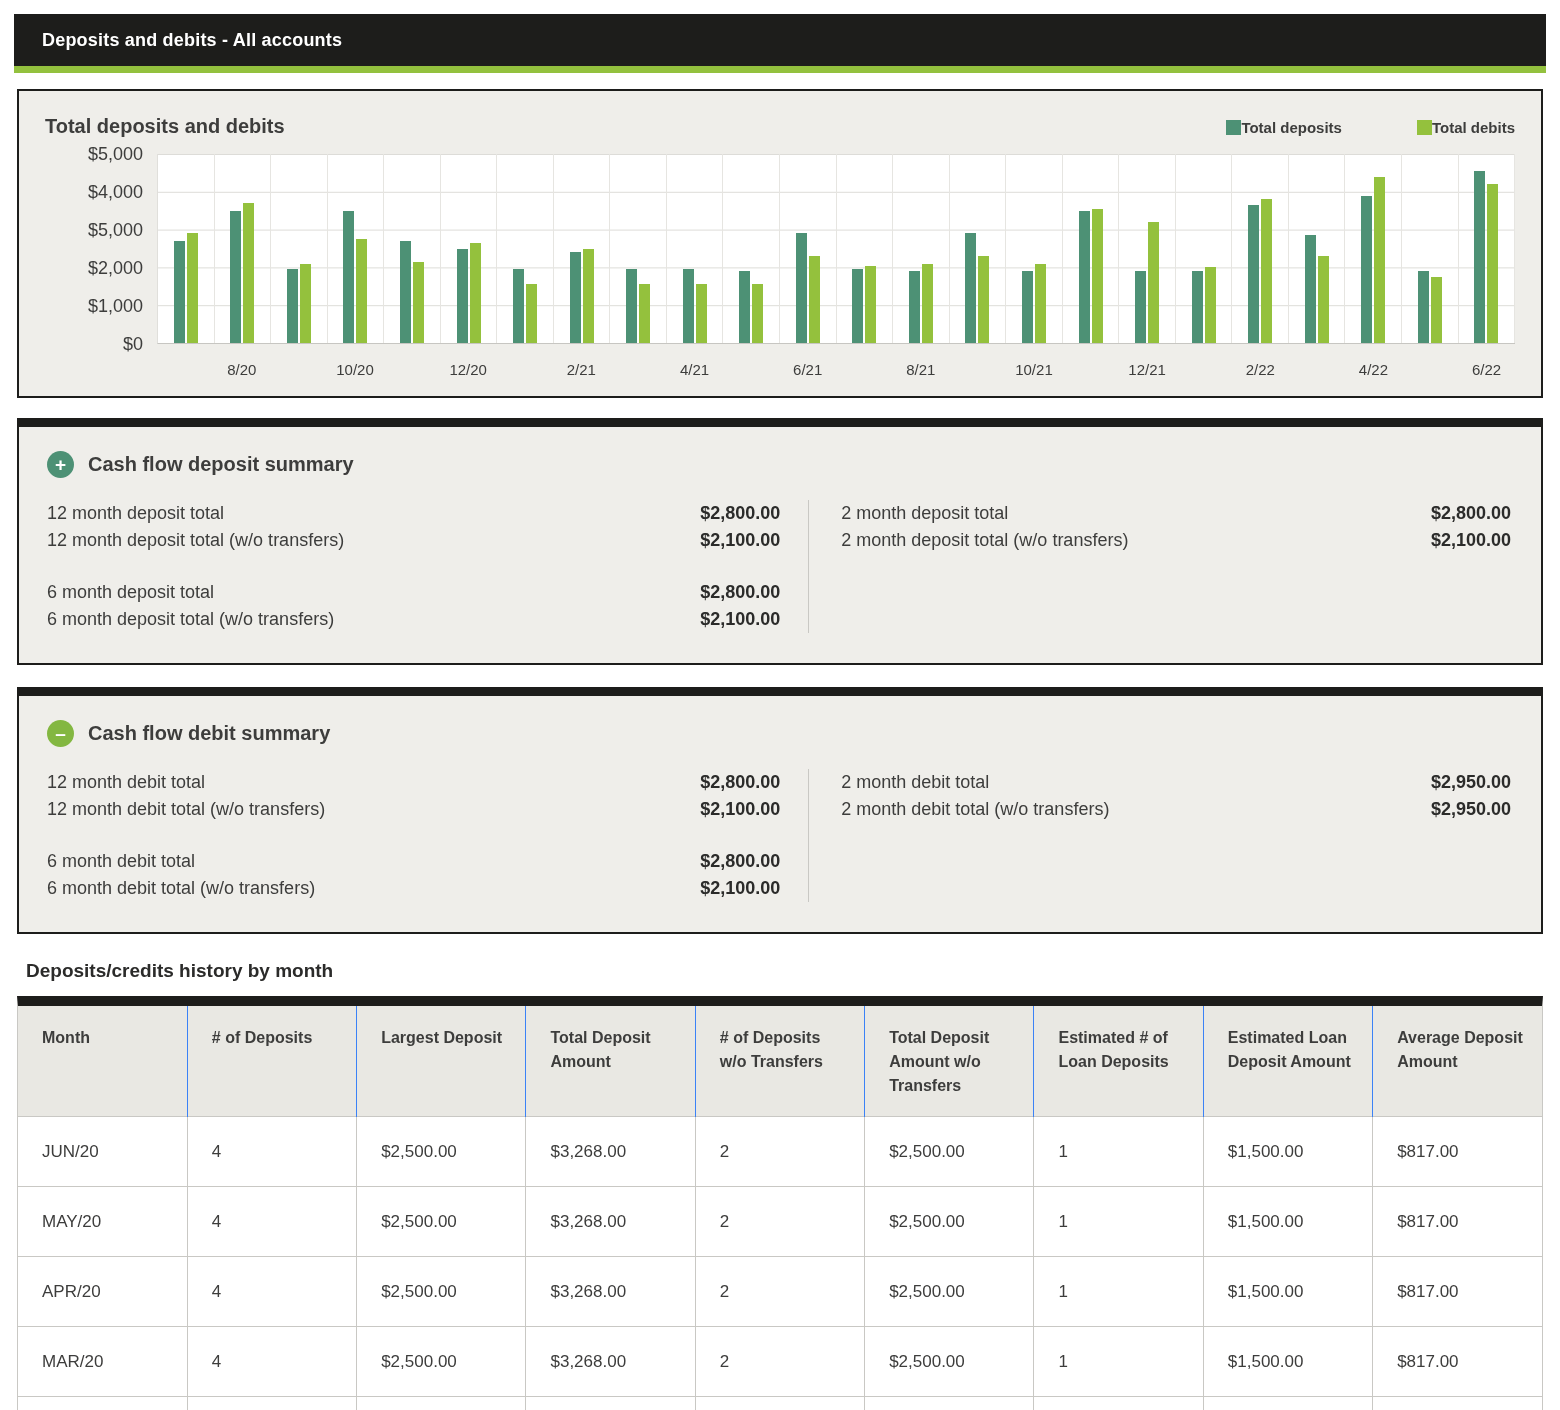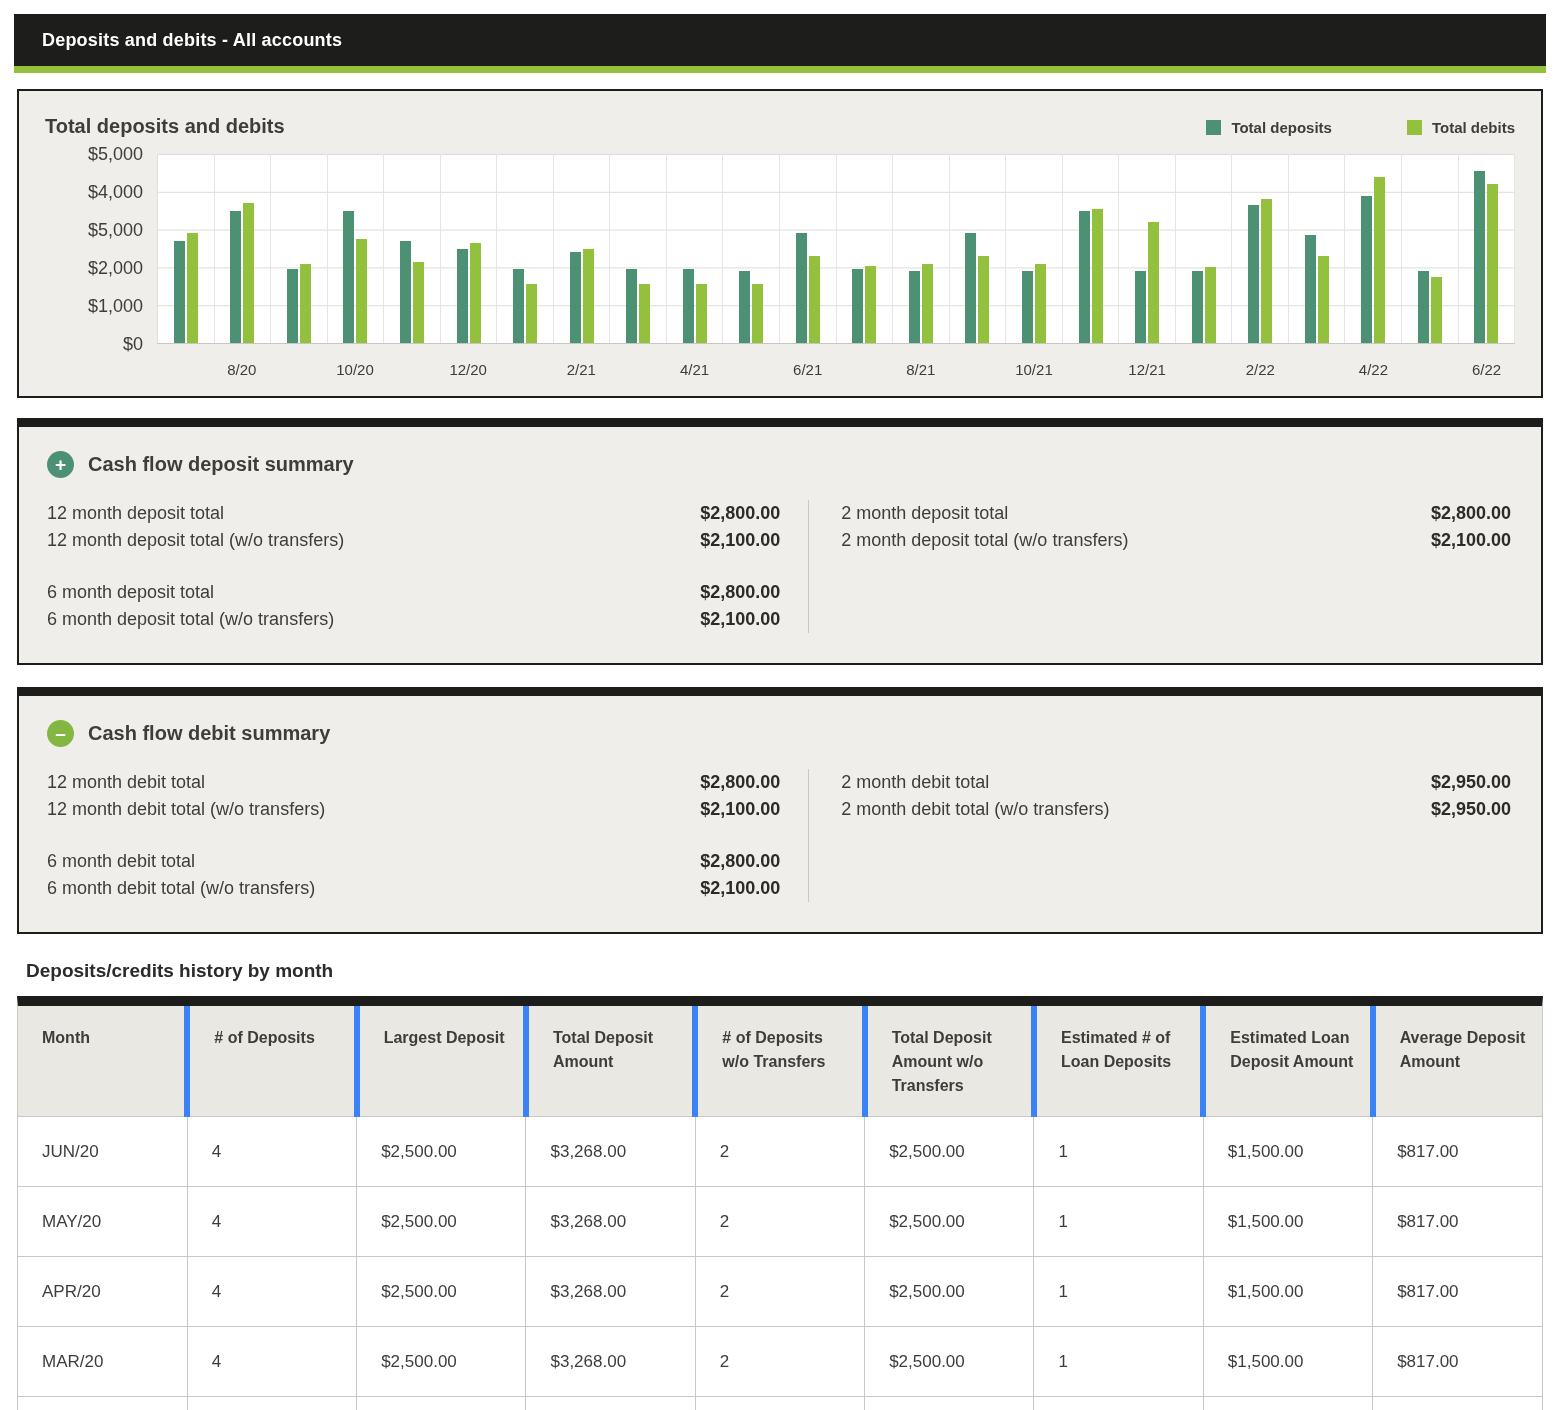--- a/index.html
+++ b/index.html
@@ -27,21 +27,21 @@
     background: #efeeea;
     border: 2px solid #1d1d1b;
     margin: 0 3px 20px 3px;
   }
 
   
   .chart-panel { padding: 24px 26px 18px 26px; }
   .chart-head { display: flex; justify-content: space-between; align-items: flex-start; margin-bottom: 16px; }
   .chart-head h2 { font-size: 20px; font-weight: bold; color: #3d3d3c; }
   .legend { display: flex; gap: 36px; padding-top: 4px; }
-  .legend-item { display: flex; align-items: center; gap: 10px; font-size: 15px; font-weight: bold; color: #3d3d3c; padding-left: 39px; }
+  .legend-item { display: flex; align-items: center; font-size: 15px; font-weight: bold; color: #3d3d3c; padding-left: 39px; }
   .swatch { width: 15px; height: 15px; display: inline-block; }
 
   .chart-body { display: flex; }
   .y-axis { position: relative; width: 112px; height: 190px; flex: none; }
   .y-label { position: absolute; right: 14px; transform: translateY(50%); font-size: 18px; color: #3d3d3c; white-space: nowrap; }
   .plot-col { flex: 1; }
   .plot {
     height: 190px;
     background-color: #ffffff;
     background-image: linear-gradient(#dddcd8 1px, transparent 1px);
@@ -90,21 +90,21 @@
     border-right: 1px solid #c9c8c4;
   }
   table { width: 100%; border-collapse: collapse; table-layout: fixed; }
   thead th {
     background: #e9e8e3;
     text-align: left; vertical-align: top;
     padding: 20px 14px 18px 24px;
     font-size: 16px; font-weight: bold; color: #3d3d3c;
     line-height: 24px;
     height: 110px;
-    border-right: 6px solid #3b82f6;
+    border-right: 1px solid #3b82f6;
   }
   thead th:last-child, tbody td:last-child { border-right: none; }
   tbody td {
     background: #ffffff;
     padding: 0 14px 0 24px;
     font-size: 17px; color: #3d3d3c;
     height: 70px;
     border-top: 1px solid #c9c8c4;
     border-right: 1px solid #c9c8c4;
   }

